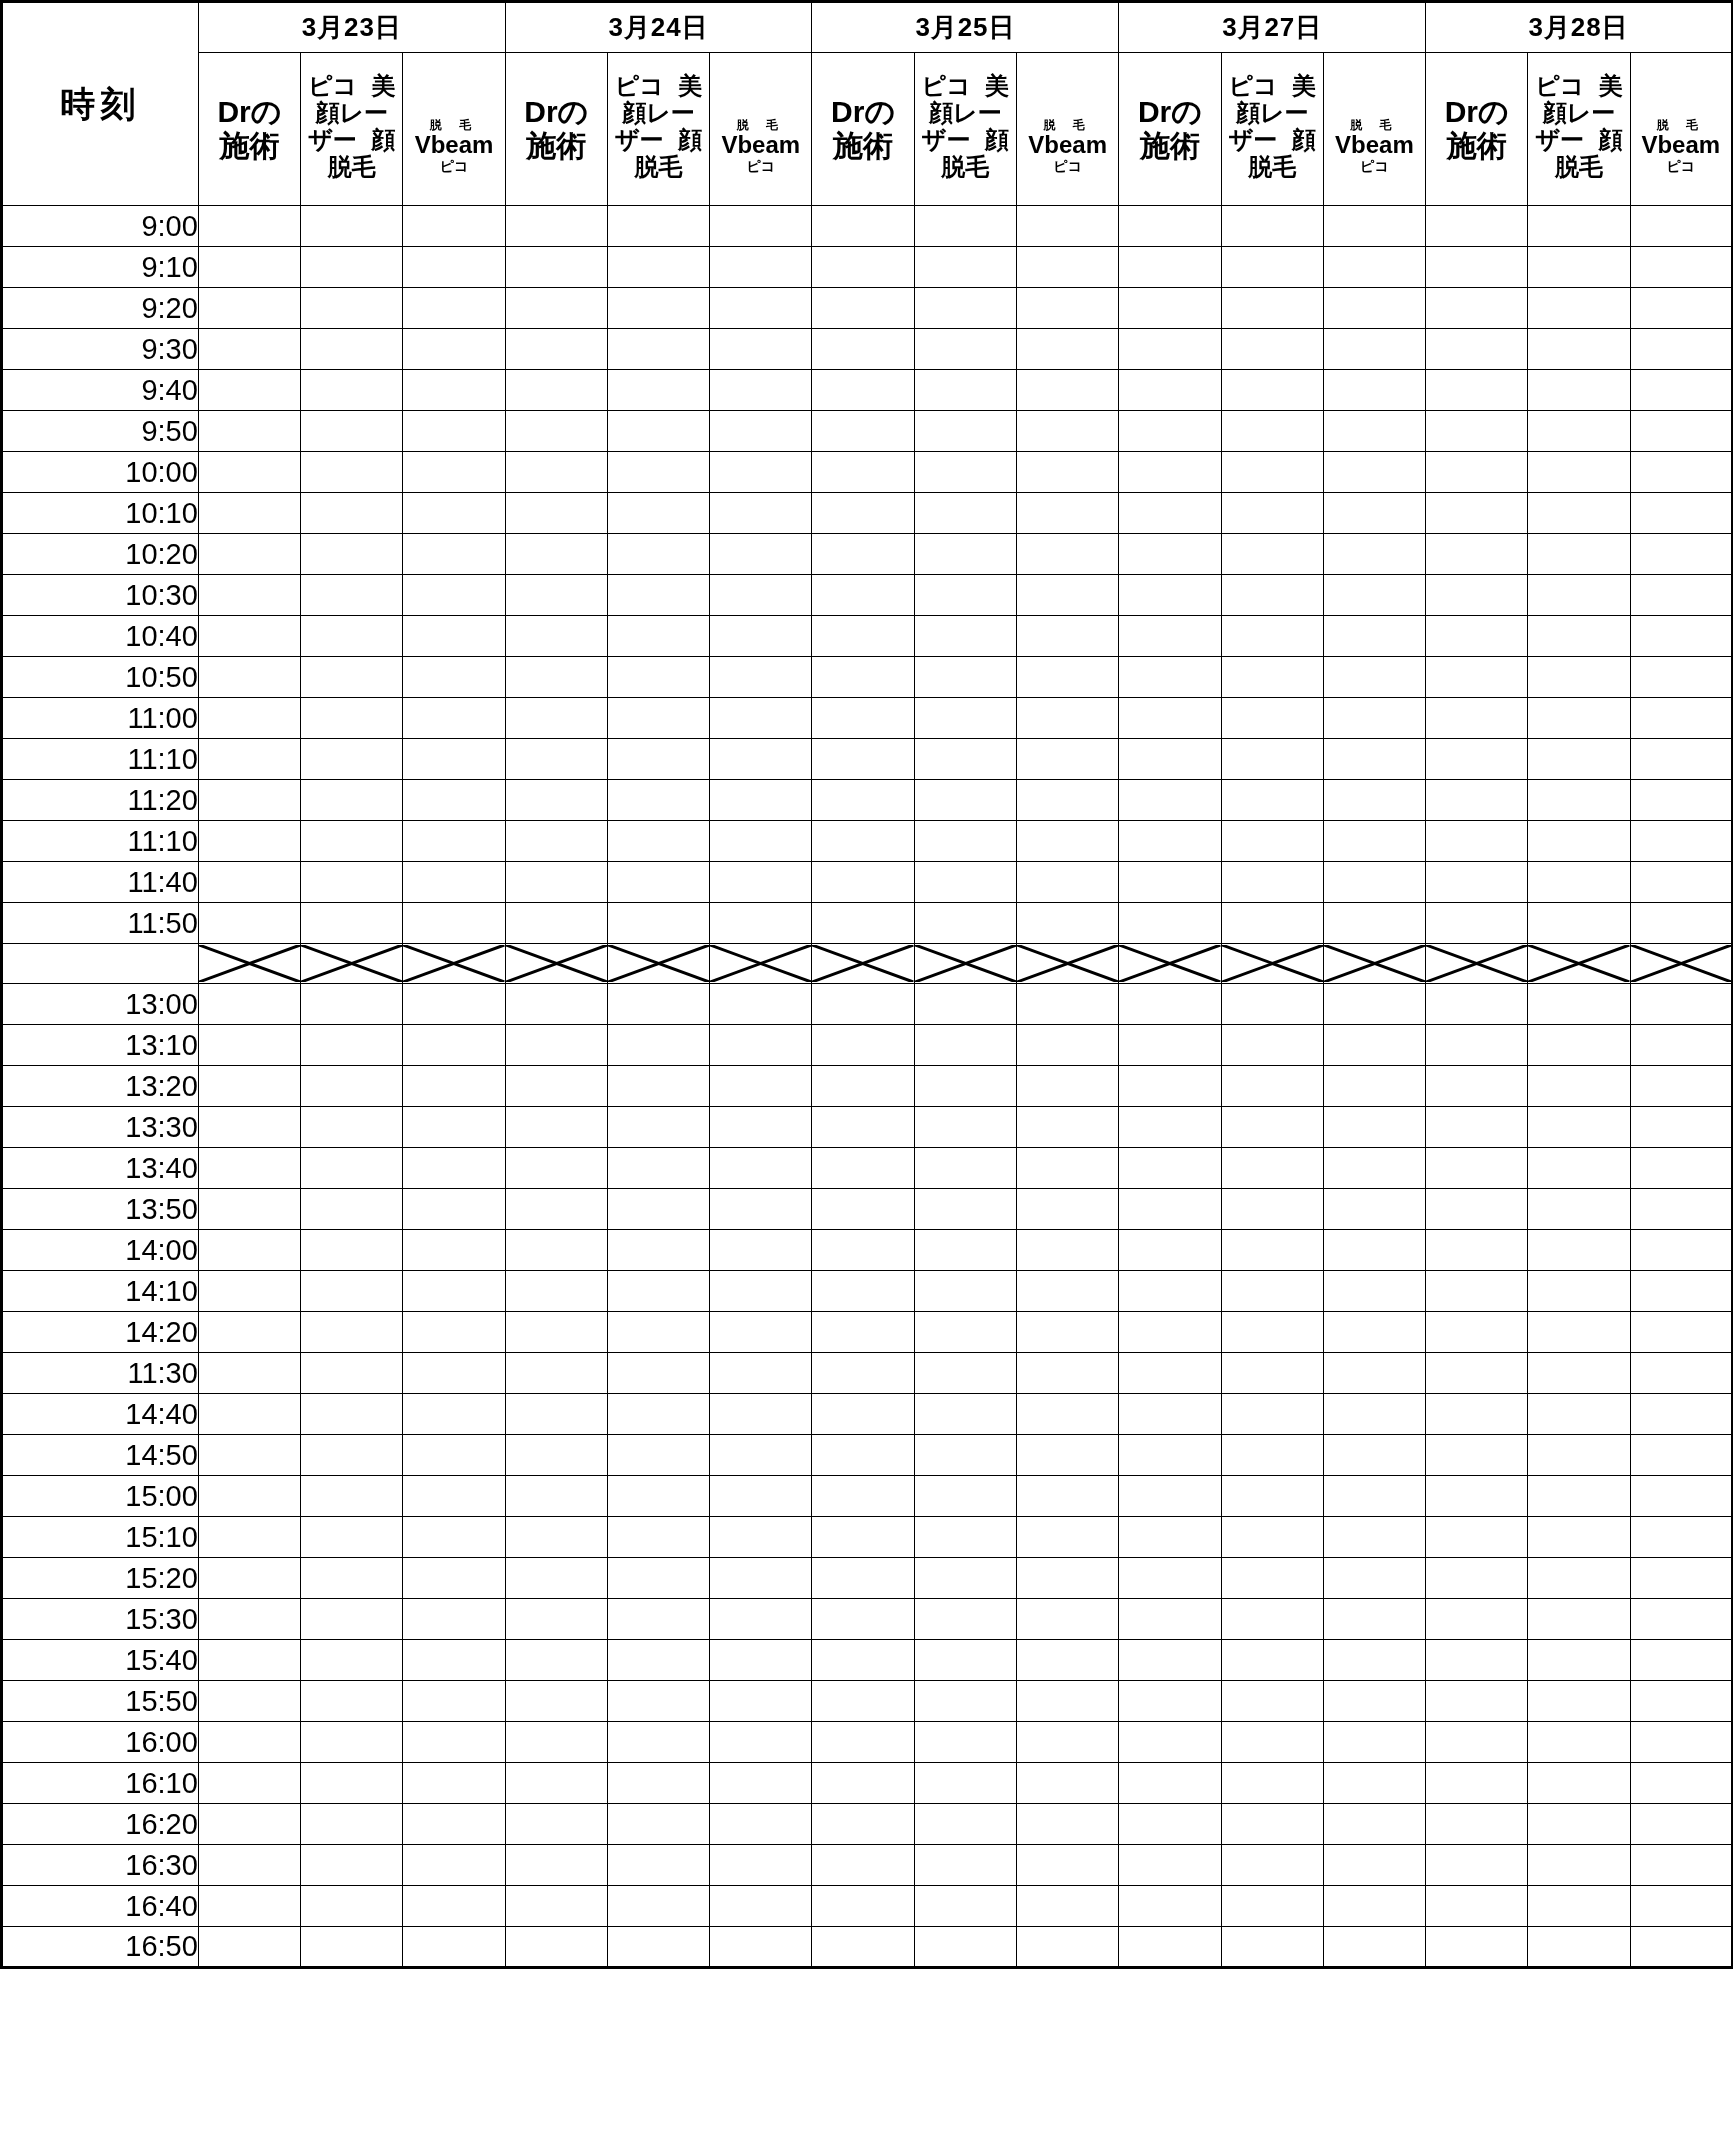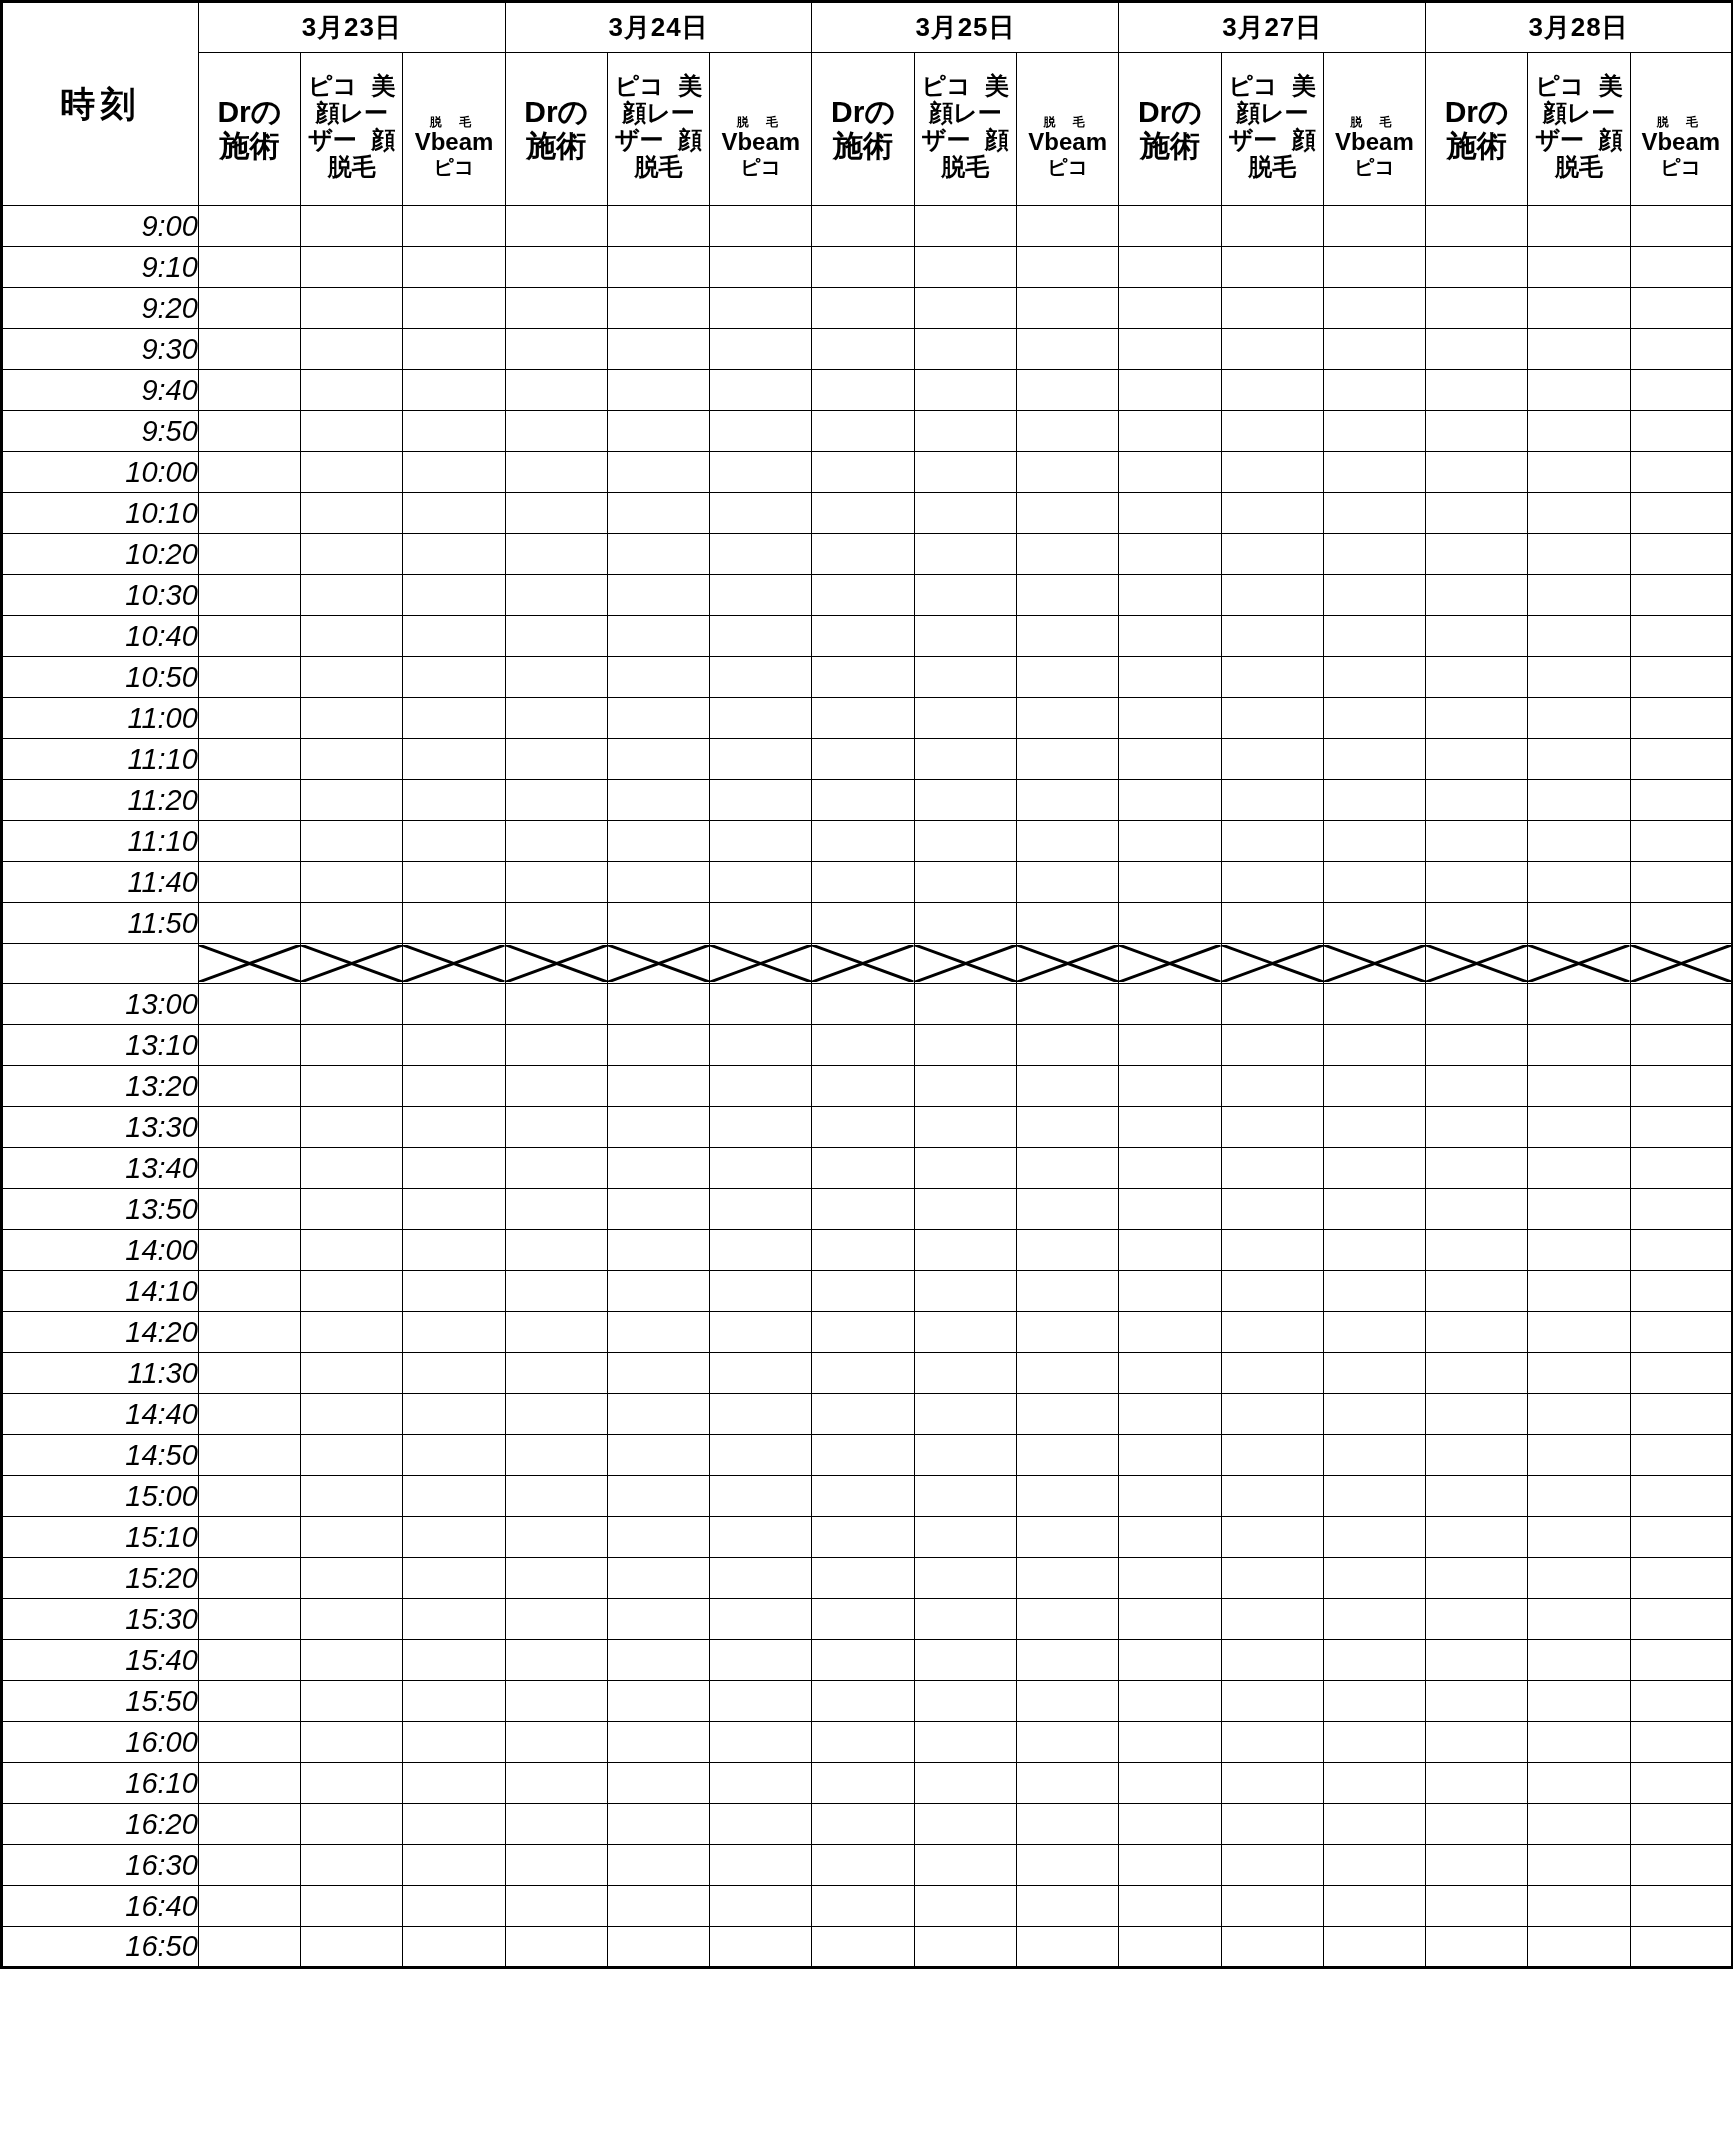--- a/index.html
+++ b/index.html
@@ -54,23 +54,23 @@
     white-space: nowrap;
   }
   .svc-dr .l1 { font-size: 30px; }
   .svc-dr .l2 { font-size: 30px; }
   .svc-small .l1, .svc-small .l2, .svc-small .l3 { font-size: 24px; font-family: Liberation Mono, monospace; }
   .svc-small.spread .l1,
   .svc-small.spread .l2,
   .svc-small.spread .l3 { letter-spacing: 0px; }
   .svc-vb .l1 { font-size: 12px; letter-spacing: 7px; margin-top: 36px; }
   .svc-vb .l2 { font-size: 24px; }
-  .svc-vb .l3 { font-size: 20px; }
+  .svc-vb .l3 { font-size: 14px; }
 
-  tr.slotrow { height: 41px; font-style: italic; }
+  tr.slotrow { height: 41px; }
   td.timelabel {
     font-size: 29px;
     text-align: right;
     padding-right: 8.7px;
     height: 41px;
     white-space: nowrap;
   }
   td.cell { }
   td.cell.on { background: #22ADE4; }
   tr.hourstart td { border-top: 3.5px solid #000; }

